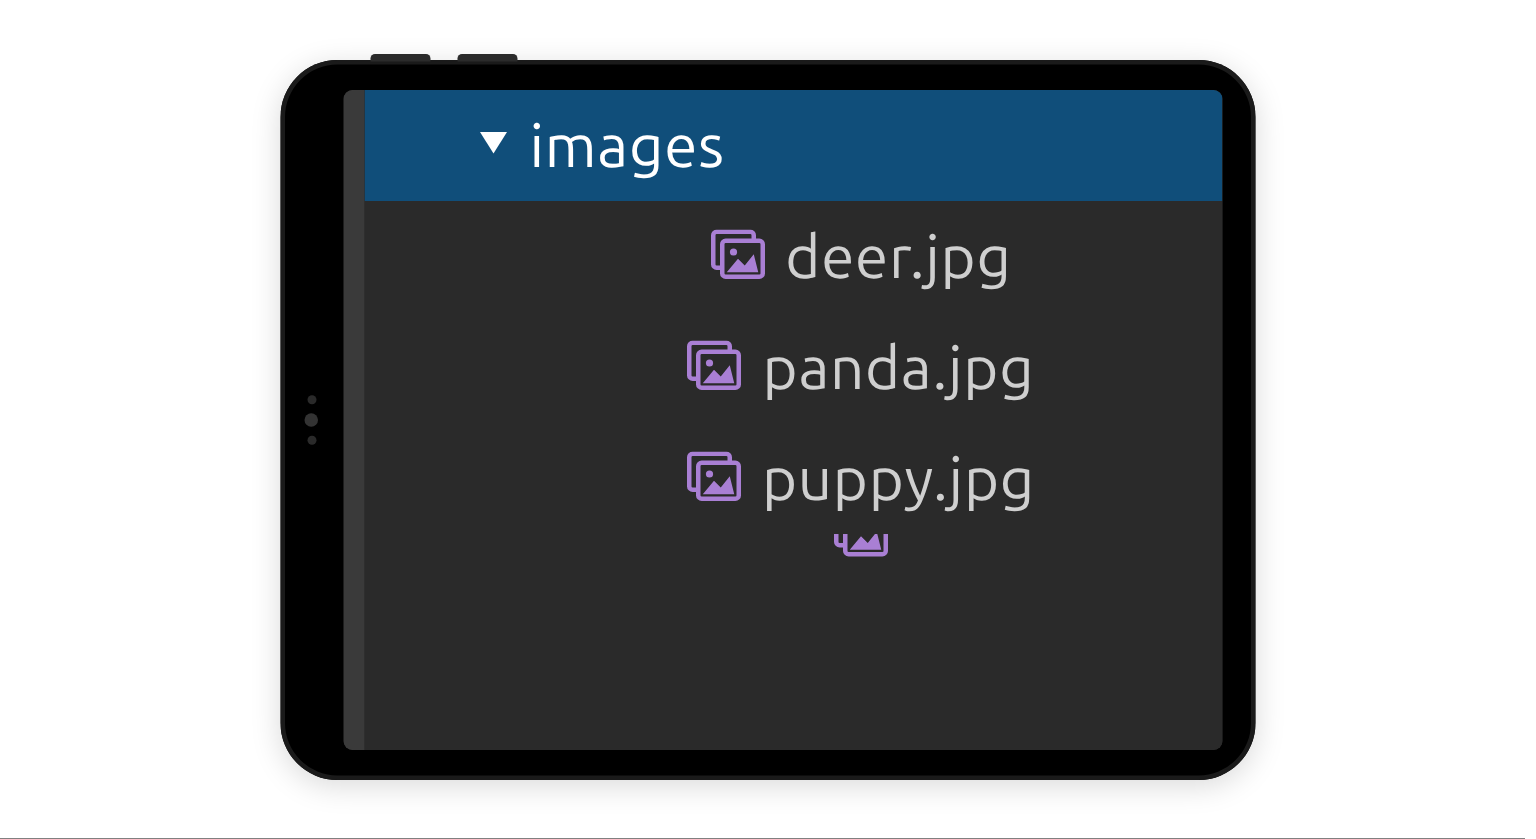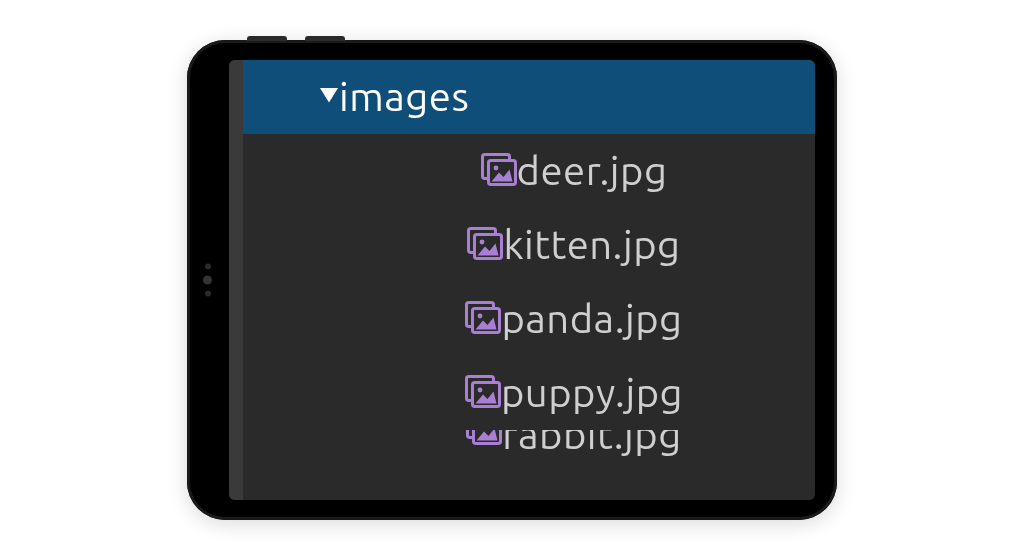--- a/index.html
+++ b/index.html
@@ -89,20 +89,21 @@
       display: flex;
       flex-direction: column;
       overflow: hidden;
     }
 
     .tree-row {
       display: flex;
       align-items: center;
       height: 74px;
       padding-left: 28px;
+      gap: 14px;
       cursor: pointer;
       color: #cfcfcf;
       font-size: 40px;
       user-select: none;
     }
 
     .tree-row.selected {
       background: #104e7a;
       color: #ffffff;
     }
@@ -189,63 +190,51 @@
           <svg viewBox="0 0 24 24">
             <rect x="1" y="1" width="18" height="16" rx="1.5" fill="none" stroke="#a97fd4" stroke-width="2"></rect>
             <rect x="5" y="5" width="18" height="16" rx="1.5" fill="#2a2a2a" stroke="#a97fd4" stroke-width="2"></rect>
             <circle cx="10" cy="10" r="1.6" fill="#a97fd4"></circle>
             <path d="M7 19 L12 13 L15 16 L19 11 L21 19 Z" fill="#a97fd4"></path>
           </svg>
         </span>
         <span class="label">deer.jpg</span>
       </div>
 
+
       <div class="tree-row file">
         <span class="file-icon">
           <svg viewBox="0 0 24 24">
             <rect x="1" y="1" width="18" height="16" rx="1.5" fill="none" stroke="#a97fd4" stroke-width="2"></rect>
             <rect x="5" y="5" width="18" height="16" rx="1.5" fill="#2a2a2a" stroke="#a97fd4" stroke-width="2"></rect>
             <circle cx="10" cy="10" r="1.6" fill="#a97fd4"></circle>
             <path d="M7 19 L12 13 L15 16 L19 11 L21 19 Z" fill="#a97fd4"></path>
           </svg>
         </span>
-        <span class="label">kitten.jpg</span>
+        <span class="label">panda.jpg</span>
       </div>
 
       <div class="tree-row file">
         <span class="file-icon">
           <svg viewBox="0 0 24 24">
             <rect x="1" y="1" width="18" height="16" rx="1.5" fill="none" stroke="#a97fd4" stroke-width="2"></rect>
             <rect x="5" y="5" width="18" height="16" rx="1.5" fill="#2a2a2a" stroke="#a97fd4" stroke-width="2"></rect>
             <circle cx="10" cy="10" r="1.6" fill="#a97fd4"></circle>
             <path d="M7 19 L12 13 L15 16 L19 11 L21 19 Z" fill="#a97fd4"></path>
           </svg>
         </span>
-        <span class="label">panda.jpg</span>
-      </div>
-
-      <div class="tree-row file">
-        <span class="file-icon">
-          <svg viewBox="0 0 24 24">
-            <rect x="1" y="1" width="18" height="16" rx="1.5" fill="none" stroke="#a97fd4" stroke-width="2"></rect>
-            <rect x="5" y="5" width="18" height="16" rx="1.5" fill="#2a2a2a" stroke="#a97fd4" stroke-width="2"></rect>
-            <circle cx="10" cy="10" r="1.6" fill="#a97fd4"></circle>
-            <path d="M7 19 L12 13 L15 16 L19 11 L21 19 Z" fill="#a97fd4"></path>
-          </svg>
-        </span>
         <span class="label">puppy.jpg</span>
       </div>
 
       <div class="tree-row file partial">
         <span class="file-icon">
           <svg viewBox="0 0 24 24">
             <rect x="1" y="1" width="18" height="16" rx="1.5" fill="none" stroke="#a97fd4" stroke-width="2"></rect>
             <rect x="5" y="5" width="18" height="16" rx="1.5" fill="#2a2a2a" stroke="#a97fd4" stroke-width="2"></rect>
             <circle cx="10" cy="10" r="1.6" fill="#a97fd4"></circle>
             <path d="M7 19 L12 13 L15 16 L19 11 L21 19 Z" fill="#a97fd4"></path>
           </svg>
         </span>
-        <span class="label">rabbit.jpg</span>
       </div>
 
     </div>
   </div>
 </div>
 
 </body></html>

